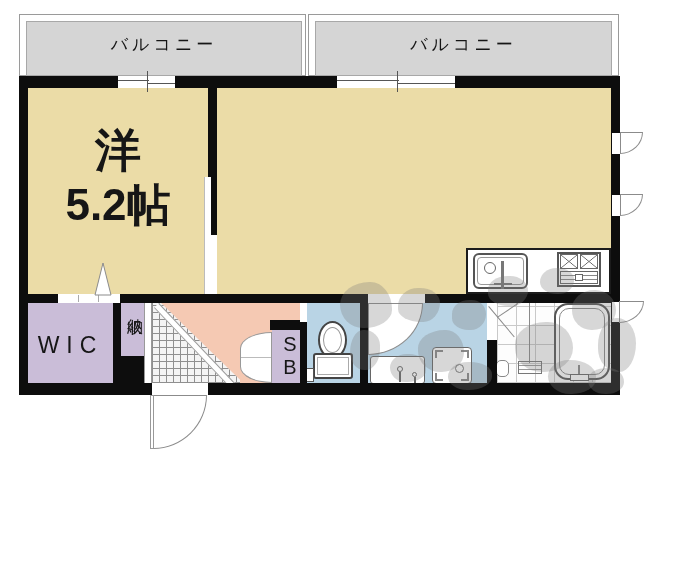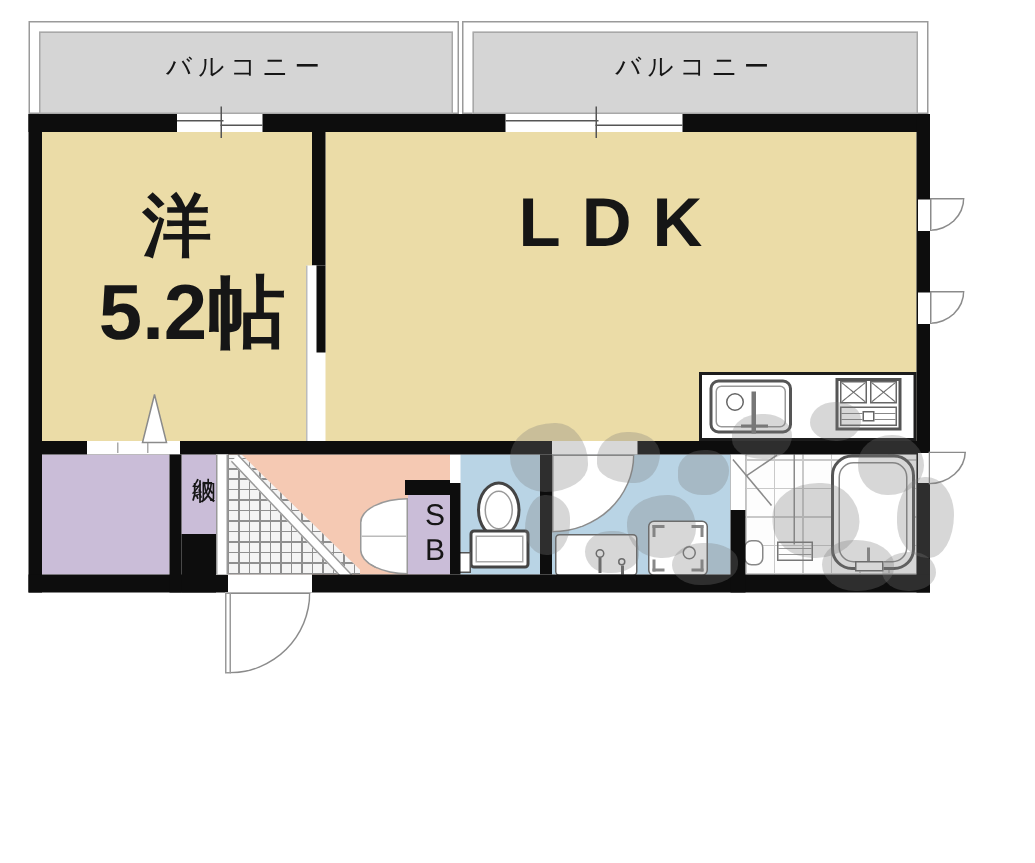--- a/index.html
+++ b/index.html
@@ -149,22 +149,22 @@
   <div class="abs" style="left:150px;top:395px;width:4px;height:54px;background:#fff;border:1px solid #999;"></div>
 
   <div class="gap" style="left:612px;top:133px;width:8px;height:21px;"></div>
   <div class="swing" style="left:620px;top:132px;width:23px;height:22px;"></div>
   <div class="gap" style="left:612px;top:195px;width:8px;height:21px;"></div>
   <div class="swing" style="left:620px;top:194px;width:23px;height:22px;"></div>
   <div class="gap" style="left:612px;top:302px;width:8px;height:20px;"></div>
   <div class="swing" style="left:619px;top:301px;width:25px;height:22px;"></div>
 
   <div class="lbl roomtxt" style="left:28px;top:126px;width:180px;font-size:46px;">洋</div>
-  <div class="lbl roomtxt" style="left:24px;top:182px;width:208px;font-size:52px;">5.2帖</div>
-  <div class="lbl roomtxt" style="left:217px;top:124px;width:394px;font-size:46px;letter-spacing:14px;">LDK</div>
+  <div class="lbl roomtxt" style="left:14px;top:182px;width:208px;font-size:44px;">5.2帖</div>
+  <div class="lbl" style="left:28px;top:332px;width:85px;font-size:23px;letter-spacing:7px;">WIC</div>
   <div class="lbl vert" style="left:124px;top:306px;font-size:16px;">収納</div>
 
   <div class="wm" style="left:340px;top:282px;width:52px;height:46px;border-radius:58% 42% 55% 45%/50% 60% 40% 52%;"></div>
   <div class="wm" style="left:350px;top:330px;width:30px;height:40px;border-radius:45% 55% 50% 50%/60% 40% 55% 45%;"></div>
   <div class="wm" style="left:398px;top:288px;width:42px;height:34px;border-radius:50% 50% 42% 58%/55% 45% 60% 40%;"></div>
   <div class="wm" style="left:418px;top:330px;width:46px;height:42px;border-radius:60% 40% 50% 50%/45% 55% 48% 52%;"></div>
   <div class="wm" style="left:390px;top:354px;width:36px;height:28px;border-radius:50% 50% 55% 45%/52% 48% 45% 55%;"></div>
   <div class="wm" style="left:452px;top:300px;width:34px;height:30px;border-radius:55% 45% 48% 52%/50% 50% 58% 42%;"></div>
   <div class="wm" style="left:448px;top:362px;width:44px;height:28px;border-radius:48% 52% 55% 45%/55% 45% 50% 50%;"></div>
   <div class="wm" style="left:488px;top:276px;width:40px;height:30px;border-radius:52% 48% 45% 55%/48% 52% 55% 45%;"></div>

